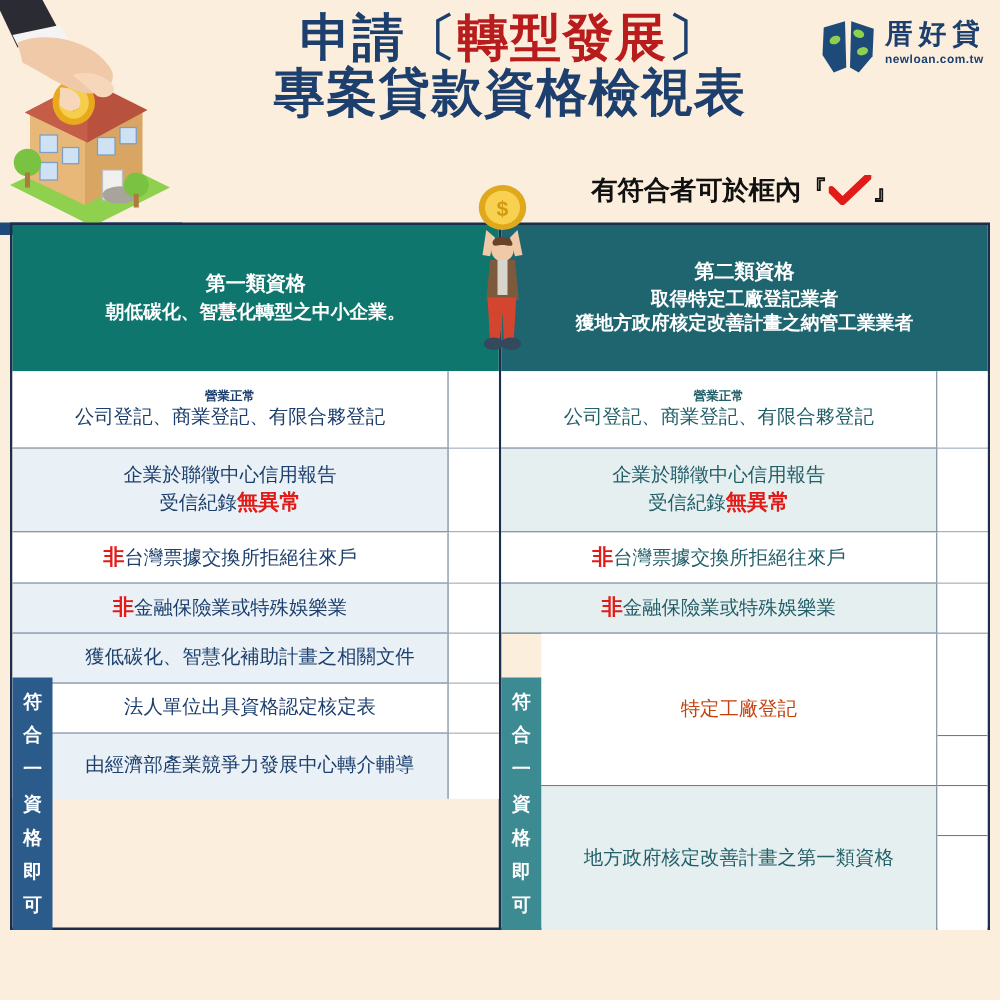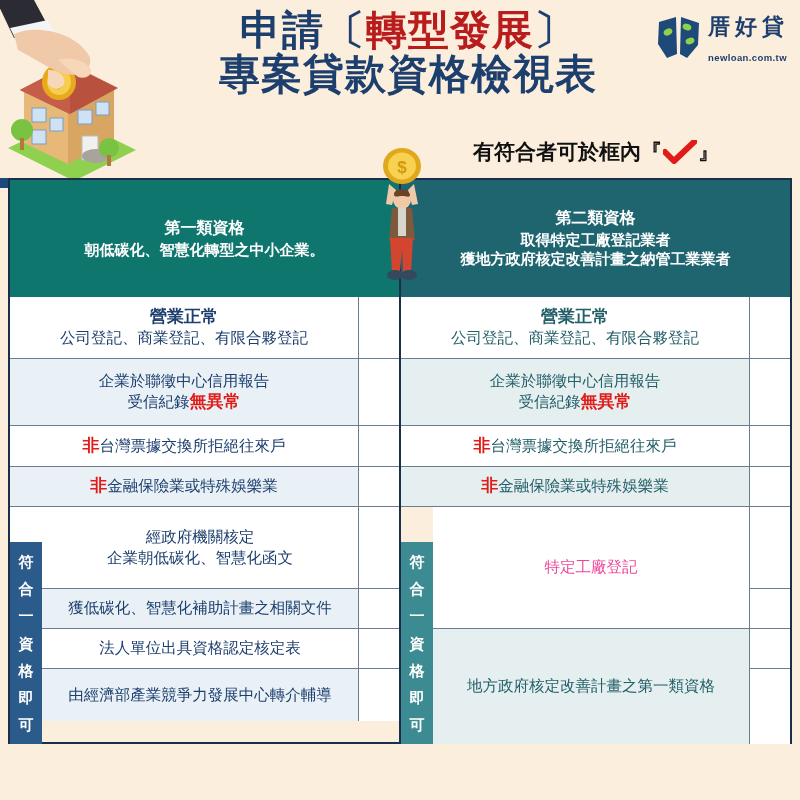--- a/index.html
+++ b/index.html
@@ -18,21 +18,21 @@
     position:absolute; left:148px; top:8px; width:520px;
     text-align:center; line-height:1.08;
   }
   .title-line{ font-size:41px; font-weight:bold; color:#1d3f6e; letter-spacing:1px; white-space:nowrap;}
   .title-line .hl{ color:#b91c1c; }
 
   .logo{ position:absolute; left:656px; top:14px; width:146px; height:56px; }
   .logo-mark{ position:absolute; left:0; top:0; width:46px; height:46px; }
   .logo-text{ position:absolute; left:52px; top:0px; }
   .logo-cn{ font-size:22px; font-weight:bold; color:#1d3f6e; letter-spacing:5px; line-height:26px;}
-  .logo-url{ font-size:9.5px; font-weight:bold; color:#1d3f6e; letter-spacing:.4px; margin-top:12px;}
+  .logo-url{ font-size:9.5px; font-weight:bold; color:#1d3f6e; letter-spacing:.4px; margin-top:2px;}
 
   .note{
     position:absolute; left:400px; top:138px; width:392px;
     text-align:center; font-size:21px; font-weight:bold; color:#111;
     white-space:nowrap;
   }
   .note .tick{ display:inline-block; vertical-align:-5px; margin:0 1px;}
 
   
   .ill-house{ position:absolute; left:-4px; top:-2px; width:150px; height:190px;}
@@ -72,21 +72,21 @@
   .col-right .chk{ border-right:none; }
 
   .col-left .cell{ color:#1d3f6e; }
   .col-right .cell{ color:#225f68; }
 
   .r-alt-l{ background:#e9f1f6; }
   .r-alt-r{ background:#e6eff0; }
   .r-w{ background:#ffffff; }
 
   .ln{ font-size:15.5px; white-space:nowrap;}
-  .ln.b{ font-weight:bold; font-size:17px;}
+  .ln.b{ font-weight:bold; font-size:10px;}
   .redbig{ color:#e01b18; font-weight:bold; font-size:17px;}
 
   
   .vbar{
     position:absolute; left:0; bottom:0; width:32px; height:202px;
     display:flex; flex-direction:column; align-items:center; justify-content:space-evenly;
     color:#fff; font-size:15px; font-weight:bold; z-index:4;
   }
   .col-left .vbar{ background:#2b5b8a; }
   .col-right .vbar{ background:#3d8b92; }
@@ -205,27 +205,20 @@
       </div>
 
       <div class="row r-alt-l" style="height:40px">
         <div class="cell">
           <div class="ln"><span class="redbig">非</span><span>金融保險業或特殊娛樂業</span></div>
         </div>
         <div class="chk"></div>
       </div>
 
       <div class="low" style="display:flex;flex-direction:column;flex:1 1 auto;">
-        <div class="row r-w" style="height:82px">
-          <div class="cell">
-            <div class="ln">經政府機關核定</div>
-            <div class="ln">企業朝低碳化、智慧化函文</div>
-          </div>
-          <div class="chk"></div>
-        </div>
         <div class="row r-alt-l" style="height:40px">
           <div class="cell">
             <div class="ln">獲低碳化、智慧化補助計畫之相關文件</div>
           </div>
           <div class="chk"></div>
         </div>
         <div class="row r-w" style="height:40px">
           <div class="cell">
             <div class="ln">法人單位出具資格認定核定表</div>
           </div>
@@ -285,21 +278,21 @@
 
       <div class="row r-alt-r" style="height:40px">
         <div class="cell">
           <div class="ln"><span class="redbig">非</span><span>金融保險業或特殊娛樂業</span></div>
         </div>
         <div class="chk"></div>
       </div>
 
       <div style="position:relative;flex:1 1 auto;">
 
-        <div style="position:absolute;left:32px;top:0;right:40px;height:122px;background:#fff;border-bottom:1px solid #6b7c90;border-right:1px solid #6b7c90;display:flex;align-items:center;justify-content:center;color:#ec4899;">
+        <div style="position:absolute;left:32px;top:0;right:40px;height:122px;background:#fff;border-bottom:1px solid #6b7c90;border-right:1px solid #6b7c90;display:flex;align-items:center;justify-content:center;color:#c2410c;">
           <div class="ln">特定工廠登記</div>
         </div>
         <div style="position:absolute;left:32px;top:122px;right:40px;bottom:0;background:#e6eff0;border-right:1px solid #6b7c90;display:flex;flex-direction:row;align-items:center;justify-content:center;color:#225f68;">
           <div class="ln">地方政府核定改善計畫之</div>
           <div class="ln">第一類資格</div>
         </div>
 
         <div style="position:absolute;right:0;top:0;bottom:0;width:40px;display:flex;flex-direction:column;">
           <div style="flex:0 0 82px;background:#fff;border-bottom:1px solid #6b7c90;"></div>
           <div style="flex:0 0 40px;background:#fff;border-bottom:1px solid #6b7c90;"></div>

